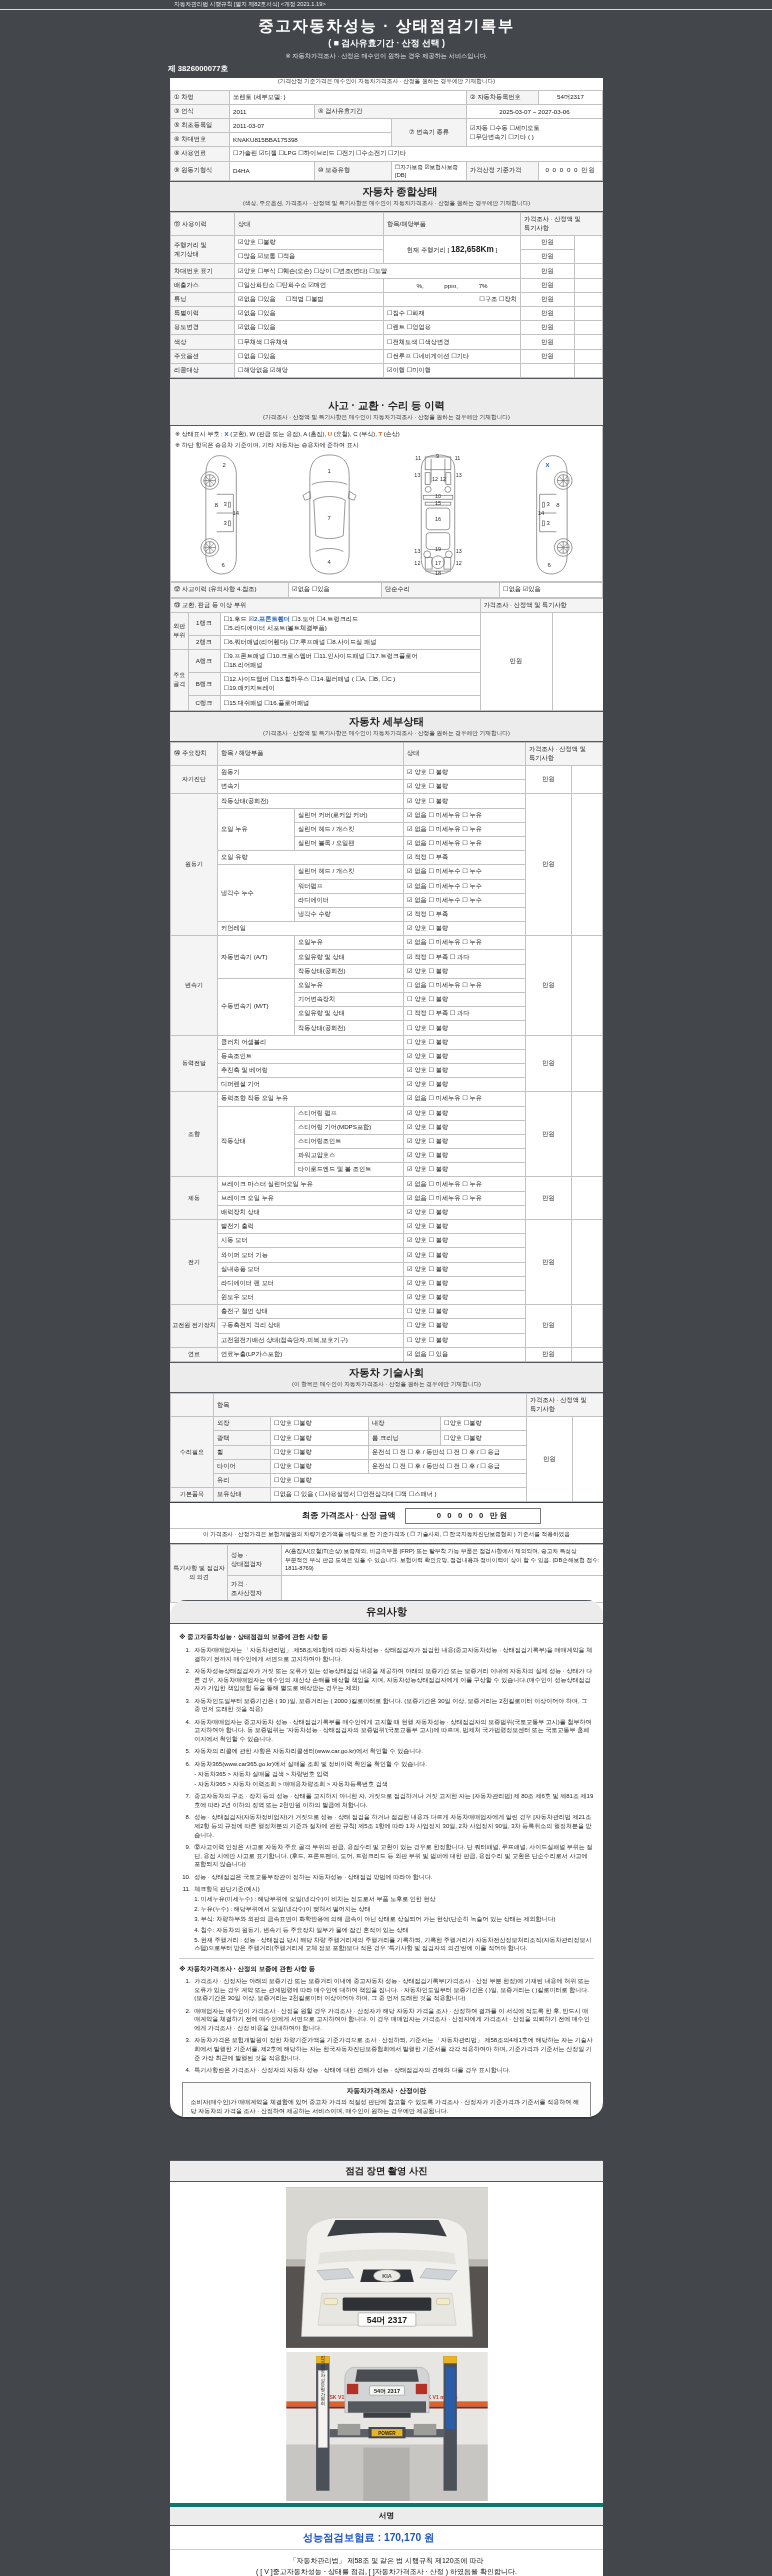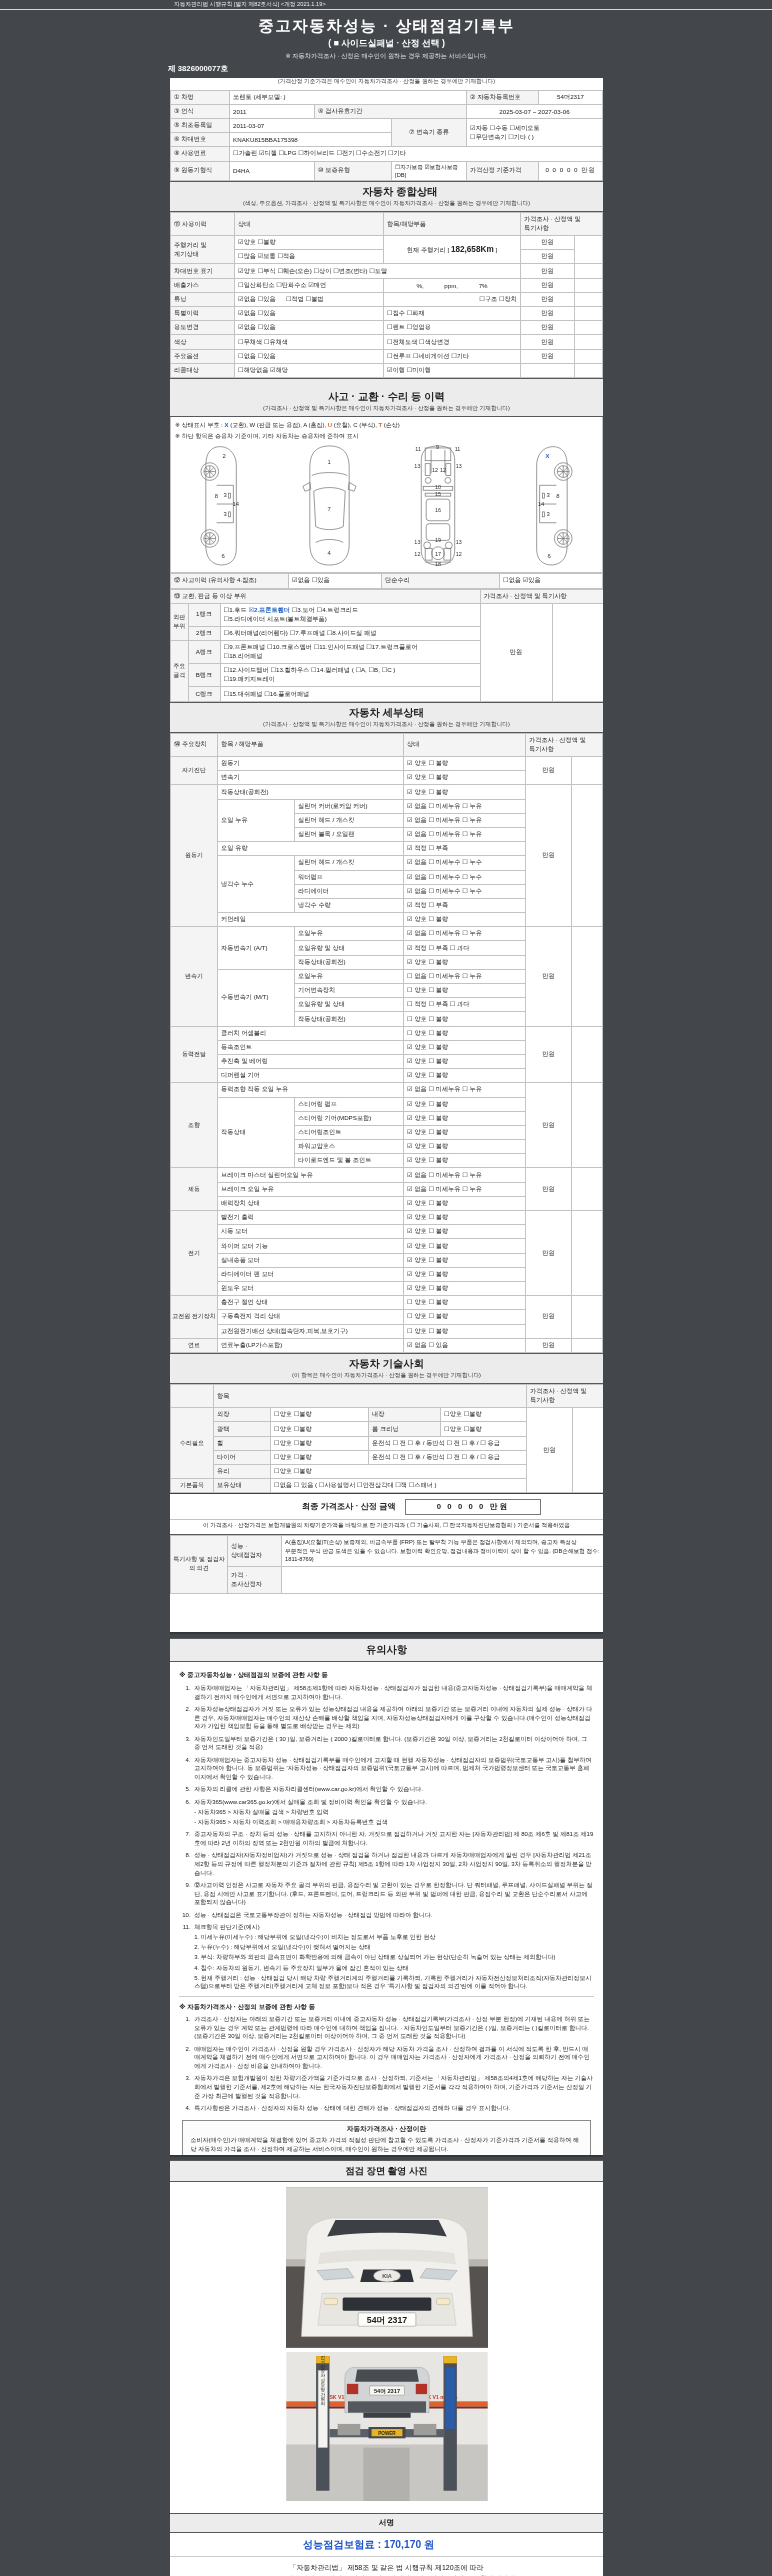--- a/index.html
+++ b/index.html
@@ -6,21 +6,21 @@
   body{position:relative;width:773px;height:2576px;background:#43474c;
        font-family:"Liberation Sans","DejaVu Sans",sans-serif;color:#222;}
   .law{position:absolute;left:174px;top:1px;color:#eeeeee;font-size:5.7px;}
   .toprule{position:absolute;left:0;top:8.8px;width:773px;height:1px;background:#d9d9d9;}
   .htitle{position:absolute;left:0;top:15.5px;width:773px;text-align:center;color:#ffffff;font-size:15.5px;font-weight:bold;letter-spacing:1.5px;}
   .hsub{position:absolute;left:0;top:38px;width:773px;text-align:center;color:#ffffff;font-size:8.8px;font-weight:bold;}
   .hnote{position:absolute;left:0;top:52px;width:773px;text-align:center;color:#e3e3e3;font-size:6.2px;}
   .docno{position:absolute;left:168px;top:64px;color:#ffffff;font-size:7.7px;font-weight:bold;}
   .sheet{position:absolute;left:170px;width:433px;background:#ffffff;box-sizing:border-box;overflow:hidden;}
   #panelA{top:78px;height:1556px;border-bottom:2.1px solid #33373b;}
-  #panelB{top:1638px;height:519px;border-bottom:2.1px solid #33373b;}
+  #panelB{top:1600px;height:519px;border-bottom:2.1px solid #33373b;border-radius:16px;}
   #panelC{top:2160px;height:416px;}
   .secTitle{text-align:center;font-size:10.3px;font-weight:bold;padding:4.6px 0 1px;}
   .secNote{text-align:center;font-size:5.7px;color:#333;padding-bottom:3.6px;}
   .band{background:#ececec;border-top:1px solid #55595d;border-bottom:1px solid #55595d;}
   table{width:100%;border-collapse:collapse;table-layout:fixed;}
   td,th{border:0.5px solid #c3c3c3;font-size:6.2px;padding:2.1px 3.1px;vertical-align:middle;word-break:keep-all;}
   th{font-weight:normal;text-align:left;background:#f4f4f4;}
   .lab{background:#f4f4f4;}
   .c{text-align:center;}
   .pre{white-space:pre-wrap;}
@@ -39,32 +39,32 @@
   .nbody{flex:1;}
   .nsub{margin-top:1.5px;}
   .ntitle{font-size:6.4px;font-weight:bold;margin:5.2px 0 2.1px;}
   .finalRow{display:flex;border-top:1.5px solid #3c4044;border-bottom:0.5px solid #c3c3c3;align-items:center;padding:4.1px 0;}
   .finalLabel{flex:1;text-align:right;font-size:8.2px;font-weight:bold;padding-right:9.3px;}
   .finalVal{width:134px;border:0.5px solid #777;text-align:center;font-size:7.7px;font-weight:bold;letter-spacing:2.1px;padding:2.1px 0;margin-right:62px;}
   .finalNote{font-size:5.7px;text-align:center;padding:2.1px 0 4.1px;border-bottom:1px solid #55595d;}
   .feeLine{text-align:center;padding:5.2px 36px 4.1px 0;font-size:10.3px;font-weight:bold;color:#1f56c9;}
   .footerLines{border-top:0.5px solid #cccccc;padding-top:5.2px;text-align:center;font-size:7px;line-height:1.6;color:#111;}
   .photoWrap{display:flex;flex-direction:column;align-items:center;gap:4.1px;padding-top:5.2px;}
-  .signBand{background:#ececec;border-top:1px solid #0f766e;border-bottom:1px solid #55595d;text-align:center;font-size:7.7px;font-weight:bold;padding:3.6px 0;margin-top:12px;}
+  .signBand{background:#ececec;border-top:4px solid #0f766e;border-bottom:1px solid #55595d;text-align:center;font-size:7.7px;font-weight:bold;padding:3.6px 0;margin-top:2px;}
   .explainBox{border:0.5px solid #8a8a8a;margin:7.2px 3.1px 2.1px;padding:4.1px 7.2px;background:#fcfcfc;}
   .explainTitle{text-align:center;font-weight:bold;font-size:6.7px;padding-bottom:2.1px;}
   .explainBody{font-size:6px;line-height:1.5;}
 </style>
 </head>
 <body>
 
 <div class="law">자동차관리법 시행규칙 [별지 제82호서식] &lt;개정 2021.1.19&gt;</div>
 <div class="toprule"></div>
 <div class="htitle">중고자동차성능 · 상태점검기록부</div>
-<div class="hsub">( ■ 사이드실패널 · 산정 선택 )</div>
+<div class="hsub">( ■ 검사유효기간 · 산정 선택 )</div>
 <div class="hnote">※ 자동차가격조사 · 산정은 매수인이 원하는 경우 제공하는 서비스입니다.</div>
 <div class="docno">제 3826000077호</div>
 
 <div class="sheet" id="panelA">
 
   <div class="secNote">(가격산정 기준가격은 매수인이 자동차가격조사 · 산정을 원하는 경우에만 기재합니다)</div>
 
   <table>
     <colgroup>
         <col style="width:59px">
@@ -198,21 +198,21 @@
       <td class="lab">리콜대상</td>
       <td>☐해당없음  ☑해당</td>
       <td>☑이행  ☐미이행</td>
       <td></td>
           <td></td>
     </tr>
   </tbody>
     </table>
 
   <div class="band">
-    <div class="secTitle" style="padding-top:11px;">사고 · 교환 · 수리 등 이력</div>
+    <div class="secTitle" style="padding-top:20px;">사고 · 교환 · 수리 등 이력</div>
     <div class="secNote" style="padding-bottom:3.1px;">(가격조사 · 산정액 및 특기사항은 매수인이 자동차가격조사 · 산정을 원하는 경우에만 기재합니다)</div>
   </div>
 
   <div class="diagramBox">
     <div class="legend">
       <span>※ 상태표시 부호 : </span><span class="bl">X</span><span> (교환),  </span><span>W</span><span> (판금 또는 용접),  </span><span>A</span><span> (흠집),  </span><span class="or">U</span><span> (요철),  </span><span>C</span><span> (부식),  </span><span class="or">T</span><span> (손상)</span>
     </div>
     <div class="legend">※ 하단 항목은 승용차 기준이며, 기타 자동차는 승용차에 준하여 표시</div>
 
     <div class="diagRow">

